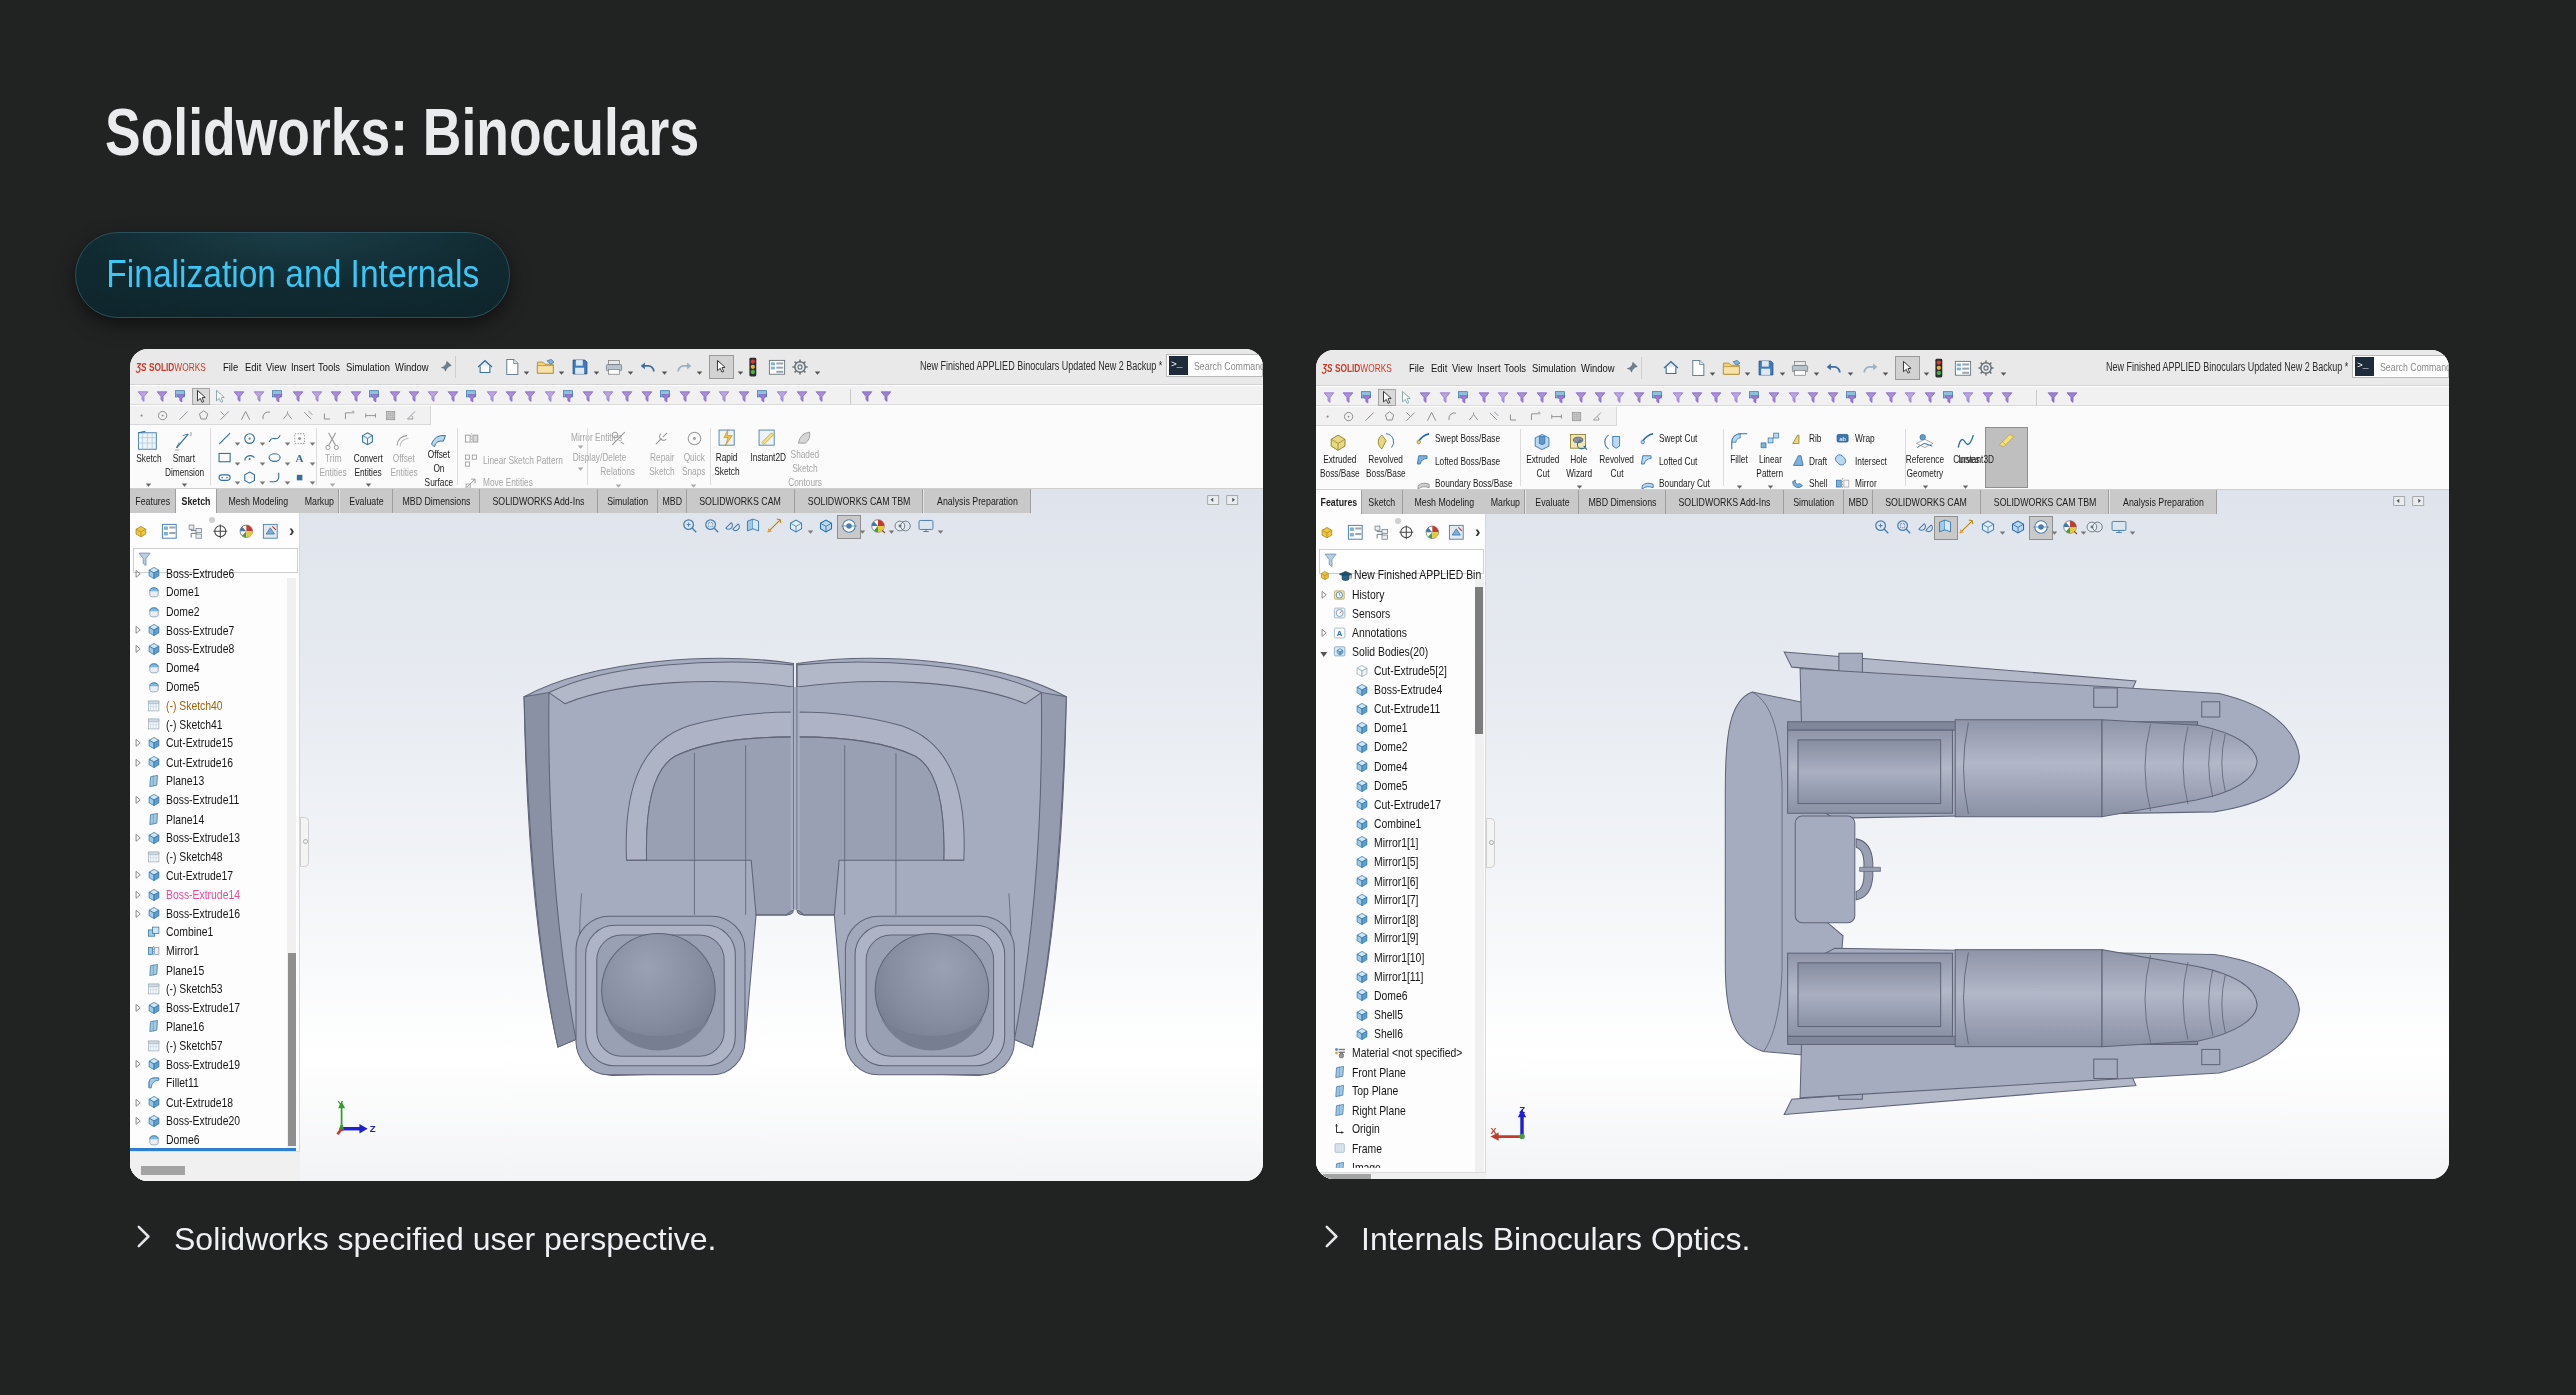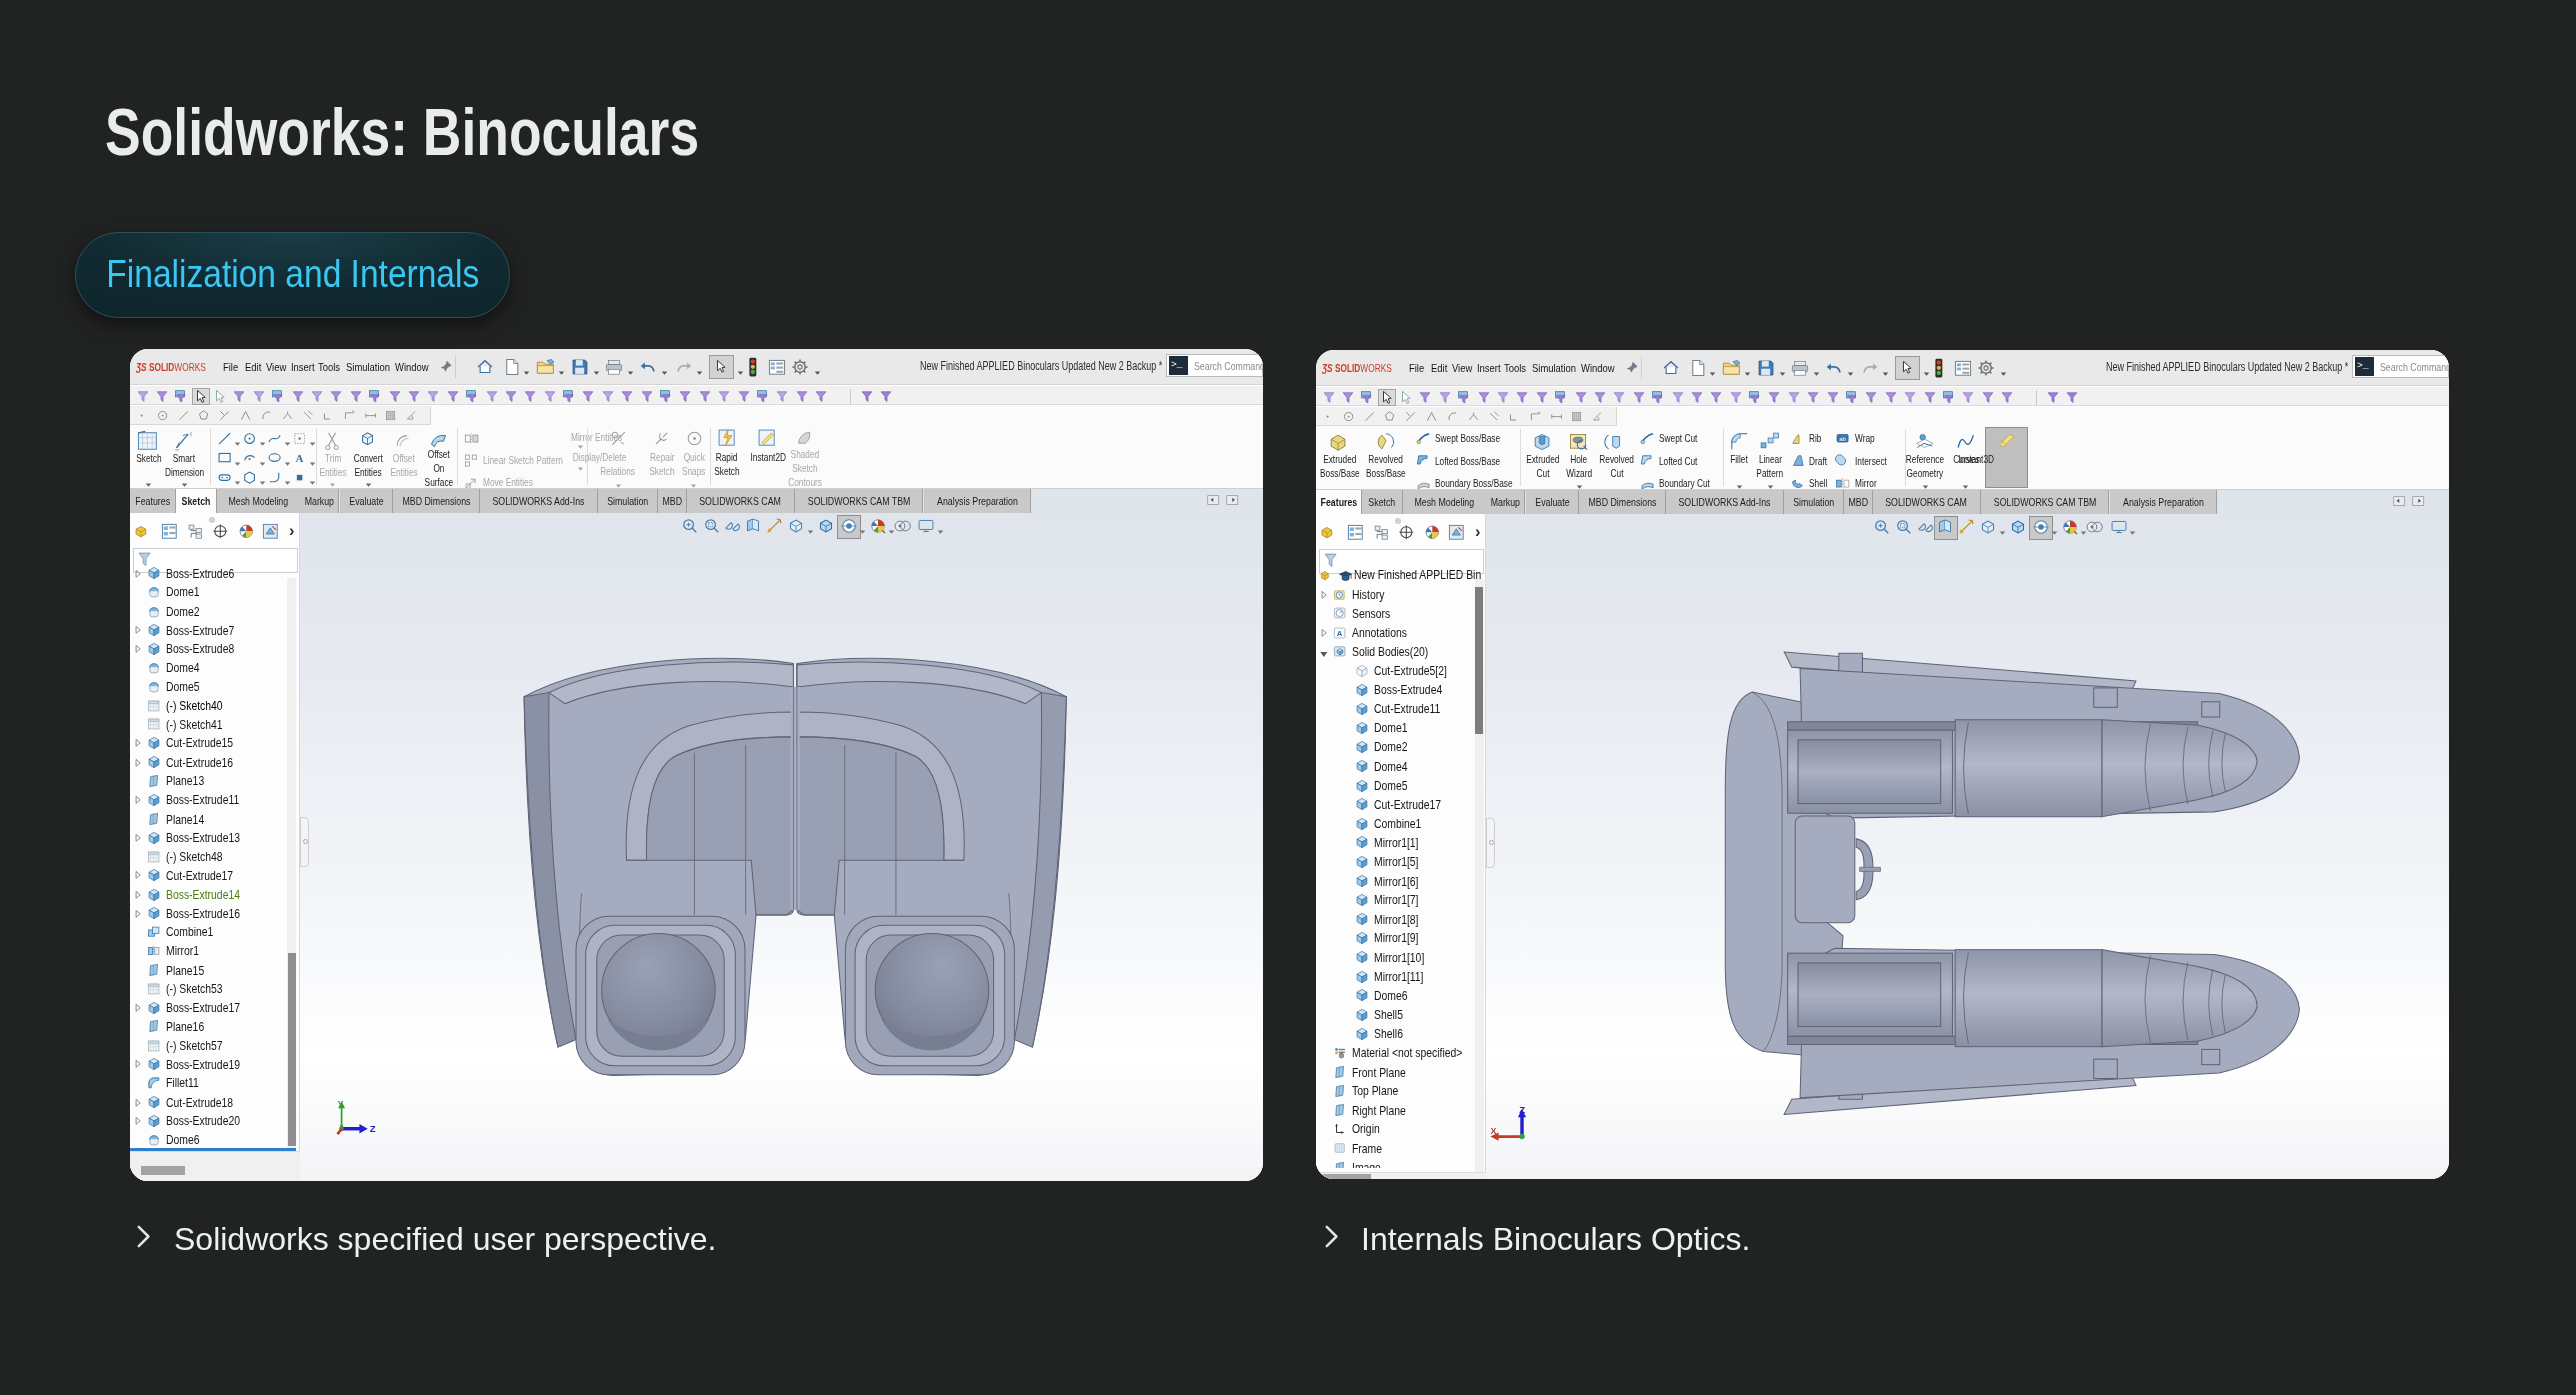--- a/index.html
+++ b/index.html
@@ -722,21 +722,21 @@
       <div style="position:absolute;left:16.6px;top:331px;width:14px;height:14px;"><svg width="14" height="14" viewBox="0 0 20 20">
           <path d="M4,9 a6,5 0 0 1 12,0 v5 a6,3 0 0 1 -12,0 z" fill="#e8eef3" stroke="#7d93a5" stroke-width="1"></path>
           <path d="M4,9 a6,5 0 0 1 12,0" fill="#7fb7dd" stroke="#2a6da8" stroke-width="1"></path>
         </svg></div>
       <div style="position:absolute;left:36px;top:330px;font-size:13px;color:#161616;white-space:nowrap"><span class="ct">Dome5</span></div>
       <div style="position:absolute;left:16.6px;top:350px;width:14px;height:14px;"><svg width="14" height="14" viewBox="0 0 20 20">
           <rect x="2" y="3" width="15" height="14" fill="#f5f8fa" stroke="#9aa7b0" stroke-width="1"></rect>
           <path d="M5,3 v14 M9,3 v14 M13,3 v14 M2,7 h15 M2,11 h15" stroke="#c4d6e2" stroke-width="1" fill="none"></path>
           <path d="M2,3 h15 v3 h-15 z" fill="#dce9f2" stroke="#9aa7b0" stroke-width="1"></path>
         </svg></div>
-      <div style="position:absolute;left:36px;top:349px;font-size:13px;color:#000000;white-space:nowrap"><span class="ct">(-) Sketch40</span></div>
+      <div style="position:absolute;left:36px;top:349px;font-size:13px;color:#a16207;white-space:nowrap"><span class="ct">(-) Sketch40</span></div>
       <div style="position:absolute;left:16.6px;top:368px;width:14px;height:14px;"><svg width="14" height="14" viewBox="0 0 20 20">
           <rect x="2" y="3" width="15" height="14" fill="#f5f8fa" stroke="#9aa7b0" stroke-width="1"></rect>
           <path d="M5,3 v14 M9,3 v14 M13,3 v14 M2,7 h15 M2,11 h15" stroke="#c4d6e2" stroke-width="1" fill="none"></path>
           <path d="M2,3 h15 v3 h-15 z" fill="#dce9f2" stroke="#9aa7b0" stroke-width="1"></path>
         </svg></div>
       <div style="position:absolute;left:36px;top:368px;font-size:13px;color:#161616;white-space:nowrap"><span class="ct">(-) Sketch41</span></div>
       <div style="position:absolute;left:4.2px;top:389px;width:8.3px;height:9.7px;"><svg width="8.3" height="9.7" viewBox="0 0 12 14">
           <polygon points="3,2 9,7 3,12" fill="none" stroke="#777" stroke-width="1.2"></polygon>
         </svg></div>
       <div style="position:absolute;left:16.6px;top:387px;width:14px;height:14px;"><svg width="14" height="14" viewBox="0 0 20 20">
@@ -798,21 +798,21 @@
         </svg></div>
       <div style="position:absolute;left:36px;top:519px;font-size:13px;color:#161616;white-space:nowrap"><span class="ct">Cut-Extrude17</span></div>
       <div style="position:absolute;left:4.2px;top:541px;width:8.3px;height:9.7px;"><svg width="8.3" height="9.7" viewBox="0 0 12 14">
           <polygon points="3,2 9,7 3,12" fill="none" stroke="#777" stroke-width="1.2"></polygon>
         </svg></div>
       <div style="position:absolute;left:16.6px;top:539px;width:14px;height:14px;"><svg width="14" height="14" viewBox="0 0 20 20">
           <polygon points="3,6 10,2 17,6 10,10" fill="#cfe7f6" stroke="#2a6da8" stroke-width="1"></polygon>
           <polygon points="3,6 10,10 10,18 3,14" fill="#9fcbe8" stroke="#2a6da8" stroke-width="1"></polygon>
           <polygon points="17,6 10,10 10,18 17,14" fill="#5ea0cd" stroke="#2a6da8" stroke-width="1"></polygon>
         </svg></div>
-      <div style="position:absolute;left:36px;top:538px;font-size:13px;color:#4d7c0f;white-space:nowrap"><span class="ct">Boss-Extrude14</span></div>
+      <div style="position:absolute;left:36px;top:538px;font-size:13px;color:#ec4899;white-space:nowrap"><span class="ct">Boss-Extrude14</span></div>
       <div style="position:absolute;left:4.2px;top:560px;width:8.3px;height:9.7px;"><svg width="8.3" height="9.7" viewBox="0 0 12 14">
           <polygon points="3,2 9,7 3,12" fill="none" stroke="#777" stroke-width="1.2"></polygon>
         </svg></div>
       <div style="position:absolute;left:16.6px;top:557px;width:14px;height:14px;"><svg width="14" height="14" viewBox="0 0 20 20">
           <polygon points="3,6 10,2 17,6 10,10" fill="#cfe7f6" stroke="#2a6da8" stroke-width="1"></polygon>
           <polygon points="3,6 10,10 10,18 3,14" fill="#9fcbe8" stroke="#2a6da8" stroke-width="1"></polygon>
           <polygon points="17,6 10,10 10,18 17,14" fill="#5ea0cd" stroke="#2a6da8" stroke-width="1"></polygon>
         </svg></div>
       <div style="position:absolute;left:36px;top:557px;font-size:13px;color:#161616;white-space:nowrap"><span class="ct">Boss-Extrude16</span></div>
       <div style="position:absolute;left:16.6px;top:576px;width:14px;height:14px;"><svg width="14" height="14" viewBox="0 0 20 20">

